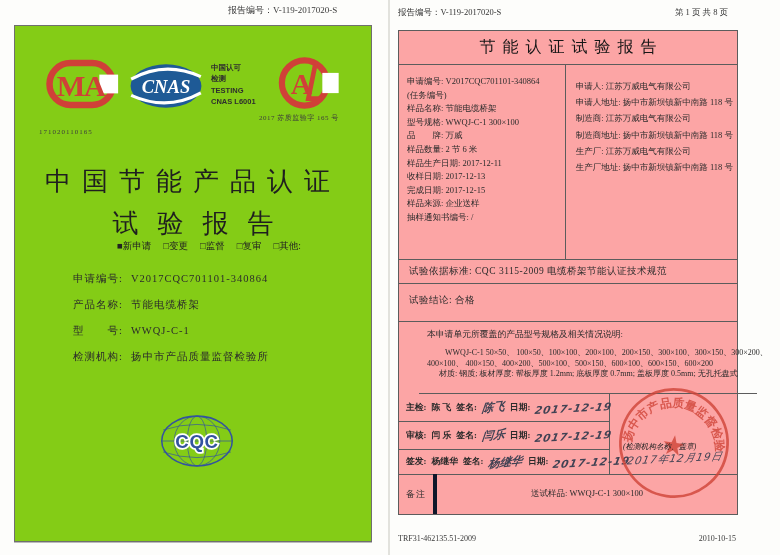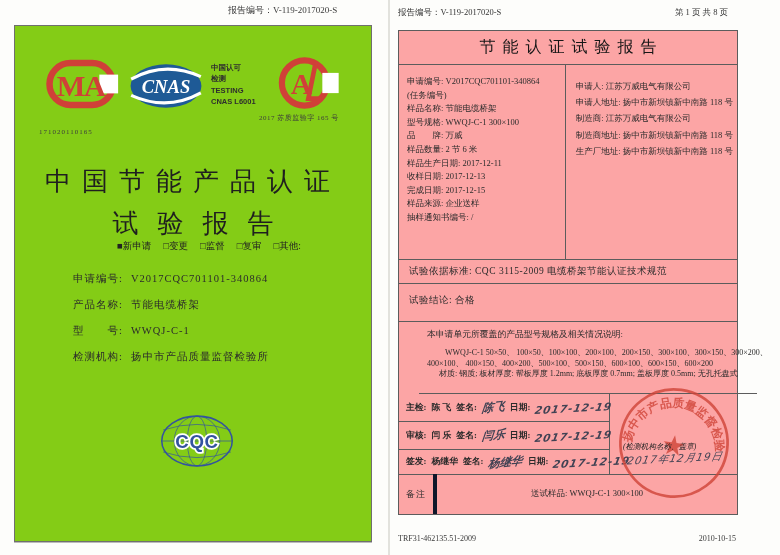--- a/index.html
+++ b/index.html
@@ -164,20 +164,21 @@
         <div>收样日期: 2017-12-13</div>
         <div>完成日期: 2017-12-15</div>
         <div>样品来源: 企业送样</div>
         <div>抽样通知书编号: /</div>
       </div>
       <div class="r-info-right">
         <div>申请人: 江苏万威电气有限公司</div>
         <div>申请人地址: 扬中市新坝镇新中南路 118 号</div>
         <div>制造商: 江苏万威电气有限公司</div>
         <div>制造商地址: 扬中市新坝镇新中南路 118 号</div>
+        <div>生产厂: 江苏万威电气有限公司</div>
         <div>生产厂地址: 扬中市新坝镇新中南路 118 号</div>
       </div>
     </div>
 
     <div class="r-standards">试验依据标准: CQC 3115-2009 电缆桥架节能认证技术规范</div>
     <div class="r-conclusion">试验结论: 合格</div>
 
     <div class="r-coverage">
       <div class="head">本申请单元所覆盖的产品型号规格及相关情况说明:</div>
       <div class="spec spec-indent1">WWQJ-C-1  50×50、 100×50、100×100、200×100、200×150、300×100、300×150、300×200、</div>

